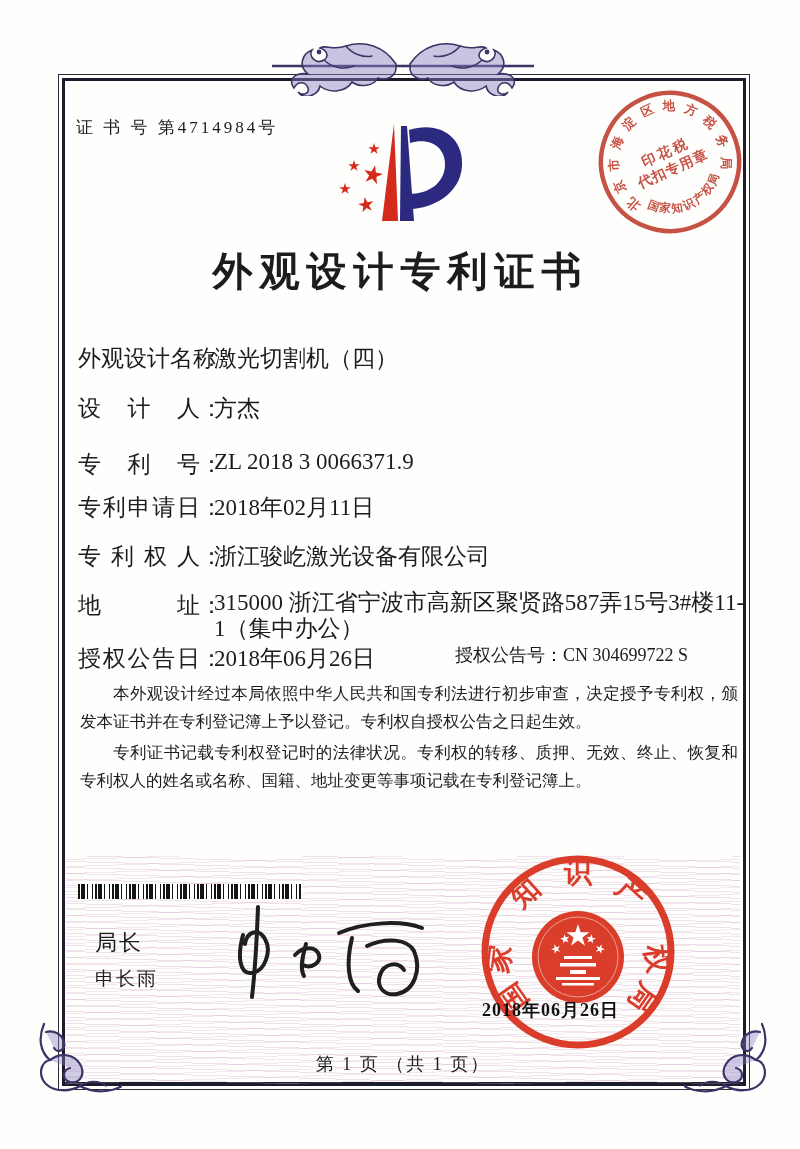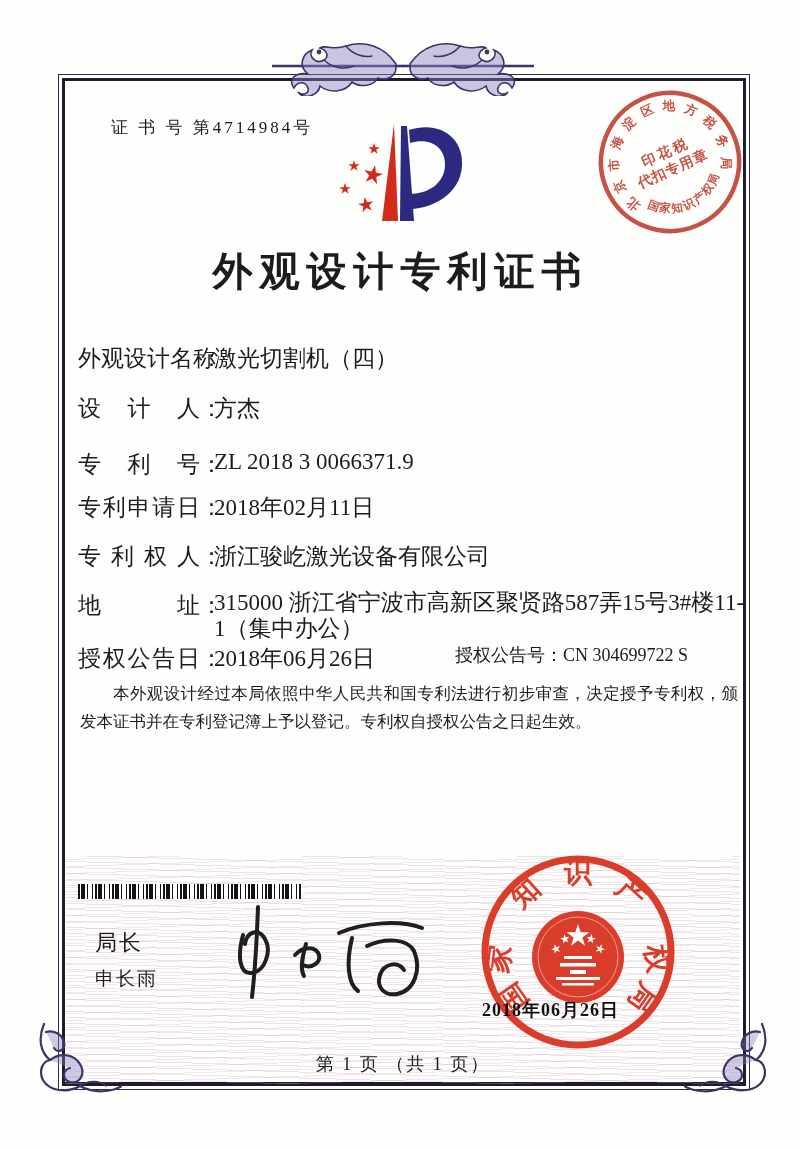--- a/index.html
+++ b/index.html
@@ -8,21 +8,21 @@
   .abs{position:absolute;}
   
   .frame-outer{left:58px;top:74px;width:690px;height:1014px;border:1px solid #2e2e3a;}
   .frame-inner{left:3px;top:3px;right:3px;bottom:3px;position:absolute;border:3px solid #1c1c2c;border-bottom-width:4px;}
   
   .guilloche{left:66px;top:856px;width:674px;height:228px;
     background-image:
       repeating-linear-gradient(1.6deg, rgba(210,156,192,.30) 0 1px, rgba(255,255,255,0) 1px 6px),
       repeating-linear-gradient(-1.8deg, rgba(198,150,200,.22) 0 1px, rgba(255,255,255,0) 1px 7px);}
   
-  .cert-no{left:76px;top:116px;font-size:17px;letter-spacing:3px;margin-left:35px;}
+  .cert-no{left:76px;top:116px;font-size:17px;letter-spacing:3px;}
   .doc-title{left:60px;top:244px;width:674px;text-align:center;font-size:40px;font-weight:bold;letter-spacing:7px;text-indent:7px;}
   .field-row{left:78px;font-size:23px;white-space:nowrap;}
   .f-label{display:inline-block;width:122px;text-align:justify;text-align-last:justify;}
   .f-colon{display:inline-block;width:14px;}
   .f-value{display:inline-block;vertical-align:top;}
   .f-value.wrap{white-space:normal;width:532px;line-height:26px;}
   .gazette{left:455px;font-size:18px;white-space:nowrap;}
   .paras{left:76px;top:676px;width:666px;font-size:16.5px;line-height:27.5px;text-align:justify;}
   .paras p{margin:4px;text-indent:2em;}
   .barcode{left:78px;top:884px;width:224px;height:15px;
@@ -150,20 +150,21 @@
 </div>
 <div class="abs field-row" style="top:643px;">
   <span class="f-label">授权公告日</span><span class="f-colon">：</span><span class="f-value">2018年06月26日</span>
 </div>
 <div class="abs gazette" style="top:643px;">
   <span>授权公告号</span><span>：</span><span>CN 304699722 S</span>
 </div>
 
 <div class="abs paras">
   <p>本外观设计经过本局依照中华人民共和国专利法进行初步审查，决定授予专利权，颁发本证书并在专利登记簿上予以登记。专利权自授权公告之日起生效。</p>
+  <p>专利证书记载专利权登记时的法律状况。专利权的转移、质押、无效、终止、恢复和专利权人的姓名或名称、国籍、地址变更等事项记载在专利登记簿上。</p>
 </div>
 
 <div class="abs barcode"></div>
 
 <div class="abs director-title">局长</div>
 <div class="abs director-name">申长雨</div>
 
 <svg class="abs" style="left:205px;top:895px;" width="240" height="120" viewBox="0 0 240 120">
   <g fill="none" stroke="#1f1f1f" stroke-width="4" stroke-linecap="round" stroke-linejoin="round">
     <path d="M38,40 C32,62 35,79 46,78 C60,77 67,56 60,44 C54,33 42,36 40,49"></path>

